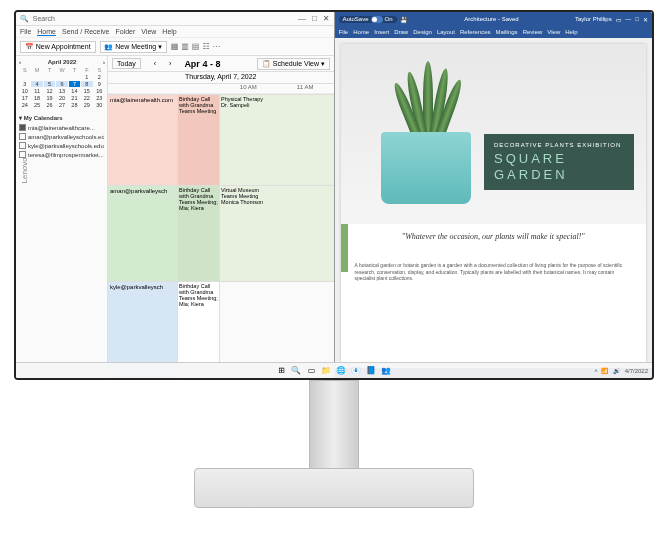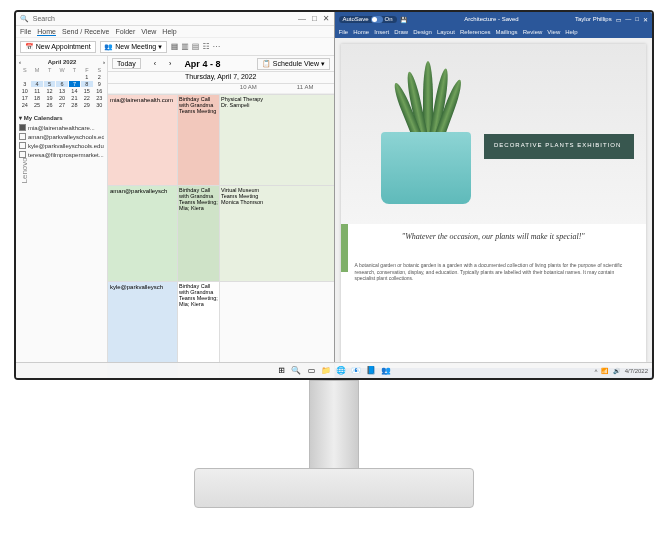--- a/index.html
+++ b/index.html
@@ -261,20 +261,22 @@
               <div class="leaf l2"></div>
               <div class="leaf l3"></div>
               <div class="leaf l4"></div>
               <div class="leaf l5"></div>
           </div>
           <div class="pot-body"></div>
         </div>
         <div class="title-block">
           <div class="sub">DECORATIVE PLANTS EXHIBITION</div>
           <div class="main">
+            <div>SQUARE</div>
+            <div>GARDEN</div>
           </div>
         </div>
       </div>
       <div class="quote">"Whatever the occasion, our plants will make it special!"</div>
       <div class="body-text">A botanical garden or botanic garden is a garden with a documented collection of living plants for the purpose of scientific research, conservation, display, and education. Typically plants are labelled with their botanical names. It may contain specialist plant collections.</div>
     </div>
     <div class="wd-status"></div>
   </div>
 
   <div class="taskbar">

